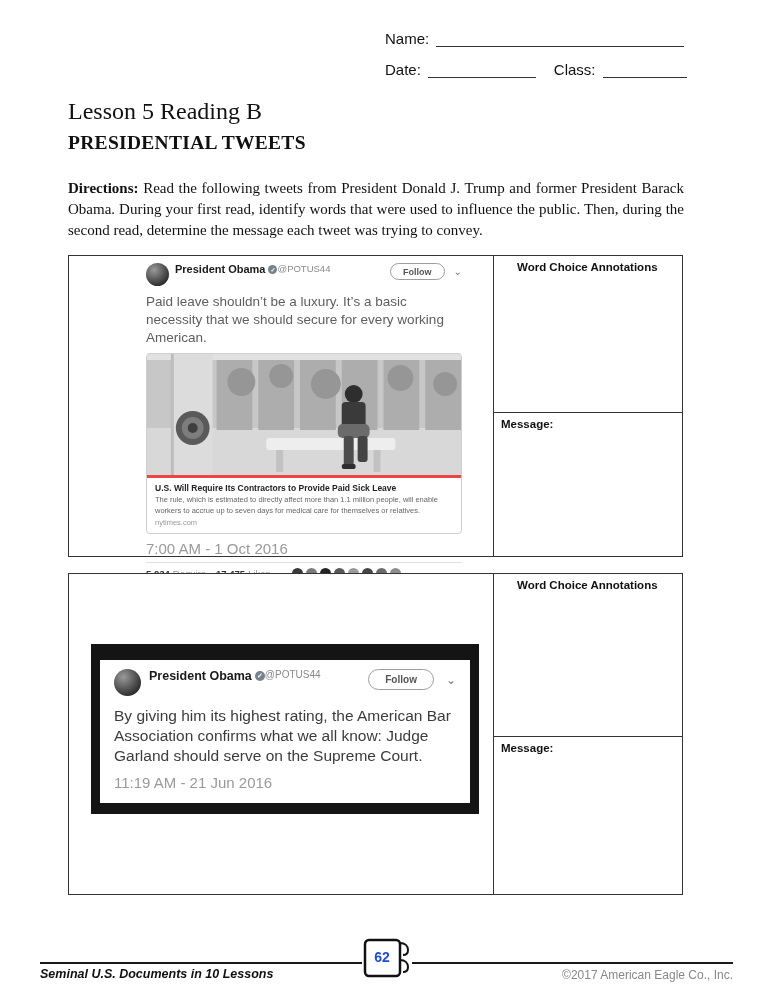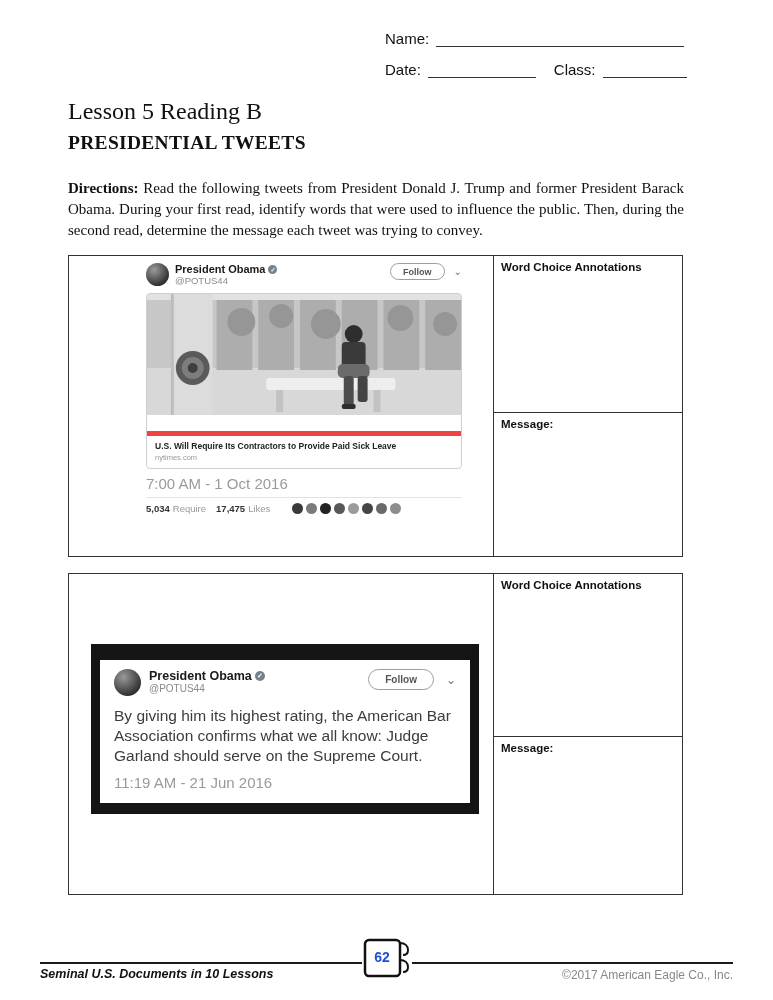--- a/index.html
+++ b/index.html
@@ -25,50 +25,50 @@
   .worksheet-subtitle { position:absolute; left:68px; top:132px; font-size:19.5px; font-weight:bold; letter-spacing:.3px; }
   .directions { position:absolute; left:68px; top:178px; width:616px; font-size:15px; line-height:21px; text-align:justify; }
 
   
   .activity-box { position:absolute; left:68px; width:615px; border:1px solid #333; display:flex; background:#fff; }
   .activity-box.box1 { top:255px; height:302px; }
   .activity-box.box2 { top:573px; height:322px; }
   .tweet-zone { flex:1; position:relative; }
   .anno-col { width:189px; border-left:1px solid #333; display:flex; flex-direction:column;
               font-family:"Liberation Sans", sans-serif; font-size:11.5px; font-weight:bold; color:#111; }
-  .anno-top { padding:5px 7px; }
+  .anno-top { padding:5px 7px;margin-left:16px; }
   .box1 .anno-top { height:156px; }
   .box2 .anno-top { height:162px; }
   .anno-bottom { flex:1; border-top:1px solid #333; padding:5px 7px; }
 
   
   .tw { font-family:"Liberation Sans", sans-serif; }
   .tw-head { display:flex; align-items:flex-start; }
   .tw-avatar { border-radius:50%; background:radial-gradient(circle at 35% 30%, #9a9a9a, #2d2d2d 75%); flex:none; }
-  .tw-nameblock { display:flex; flex-direction:column;justify-content:center; }
+  .tw-nameblock { display:flex; flex-direction:row;justify-content:center; }
   .tw-name { font-weight:bold; color:#1a1a1a; display:flex; align-items:center; gap:3px; }
   .badge { display:inline-flex; align-items:center; justify-content:center; border-radius:50%;
            background:#76828c; color:#fff; }
   .tw-handle { color:#8a8a8a; }
   .tw-followwrap { margin-left:auto; display:flex; align-items:center; }
   .follow-btn { border:1px solid #9e9e9e; color:#555; font-weight:bold; border-radius:12px; background:#fff; }
   .chev { color:#777; }
 
   
   .tweet1 { position:absolute; left:77px; top:7px; width:316px; }
   .tweet1 .tw-avatar { width:23px; height:23px; margin-right:6px; }
   .tweet1 .tw-name { font-size:11px; }
   .tweet1 .badge { width:9px; height:9px; font-size:6px; }
   .tweet1 .tw-handle { font-size:9.5px; }
   .tweet1 .follow-btn { font-size:9px; padding:2.5px 12px; }
   .tweet1 .chev { font-size:10px; margin-left:9px; }
   .tweet1 .tw-text { margin-top:7px; font-size:13.5px; line-height:1.32; color:#5e5e5e; }
   .media { margin-top:7px; border:1px solid #cfcfcf; border-radius:4px; overflow:hidden; }
   .media svg.photo { display:block; width:100%; height:121px; }
-  .media-card { border-top:5px solid #ef4444; padding:5px 8px 6px;margin-top:16px; }
+  .media-card { border-top:3px solid #ef4444; padding:5px 8px 6px; }
   .card-title { font-size:8.5px; font-weight:bold; color:#222; margin-bottom:2px; }
   .card-desc { font-size:7.5px; line-height:1.35; color:#666; }
   .card-src { font-size:7.5px; color:#9a9a9a; margin-top:2px; }
   .tw-time { margin-top:6px; font-size:15px; color:#9a9a9a; }
   .tw-divider { margin-top:5px; border-top:1px solid #e2e2e2; }
   .tw-stats { margin-top:5px; display:flex; align-items:center; font-size:9.5px; color:#999; }
   .stat-num { font-weight:bold; color:#333; margin-right:3px; }
   .stat-label { margin-right:10px; }
   .likers { display:flex; gap:3px; margin-left:12px; }
   .liker { width:11px; height:11px; border-radius:50%; display:inline-block; }
@@ -130,20 +130,21 @@
                 <span>President Obama</span>
                 <span class="badge">✓</span>
               </span>
             <span class="tw-handle">@POTUS44</span>
           </span>
           <span class="tw-followwrap">
             <span class="follow-btn">Follow</span>
             <span class="chev">⌄</span>
           </span>
         </div>
+        <div class="tw-text">Paid leave shouldn’t be a luxury. It’s a basic necessity that we should secure for every working American.</div>
         <div class="media">
           <svg class="photo" viewBox="0 0 316 121" preserveAspectRatio="none">
             <rect width="316" height="121" fill="#c7c7c7"></rect>
             <rect y="74" width="316" height="47" fill="#d8d8d8"></rect>
             <g fill="#adadad">
               <rect x="70" y="6" width="36" height="70"></rect>
                 <rect x="112" y="6" width="36" height="70"></rect>
               <rect x="154" y="6" width="36" height="70"></rect>
                 <rect x="196" y="6" width="36" height="70"></rect>
               <rect x="238" y="6" width="36" height="70"></rect>
@@ -167,20 +168,21 @@
             <rect x="228" y="96" width="7" height="22" fill="#c2c2c2"></rect>
             <circle cx="208" cy="40" r="9" fill="#2e2e2e"></circle>
             <rect x="196" y="48" width="24" height="26" rx="4" fill="#3a3a3a"></rect>
             <rect x="192" y="70" width="32" height="14" rx="5" fill="#6b6b6b"></rect>
             <rect x="198" y="82" width="10" height="30" rx="3" fill="#4c4c4c"></rect>
             <rect x="212" y="82" width="10" height="26" rx="3" fill="#444444"></rect>
             <rect x="196" y="110" width="14" height="5" rx="2" fill="#2e2e2e"></rect>
           </svg>
           <div class="media-card">
             <div class="card-title">U.S. Will Require Its Contractors to Provide Paid Sick Leave</div>
+            <div class="card-desc">The rule, which is estimated to directly affect more than 1.1 million people, will enable workers to accrue up to seven days for medical care for themselves or relatives.</div>
             <div class="card-src">nytimes.com</div>
           </div>
         </div>
         <div class="tw-time">7:00 AM - 1 Oct 2016</div>
         <div class="tw-divider"></div>
         <div class="tw-stats">
           <span class="stat-num">5,034</span>
           <span class="stat-label">Require</span>
           <span class="stat-num">17,475</span>
           <span class="stat-label">Likes</span>

